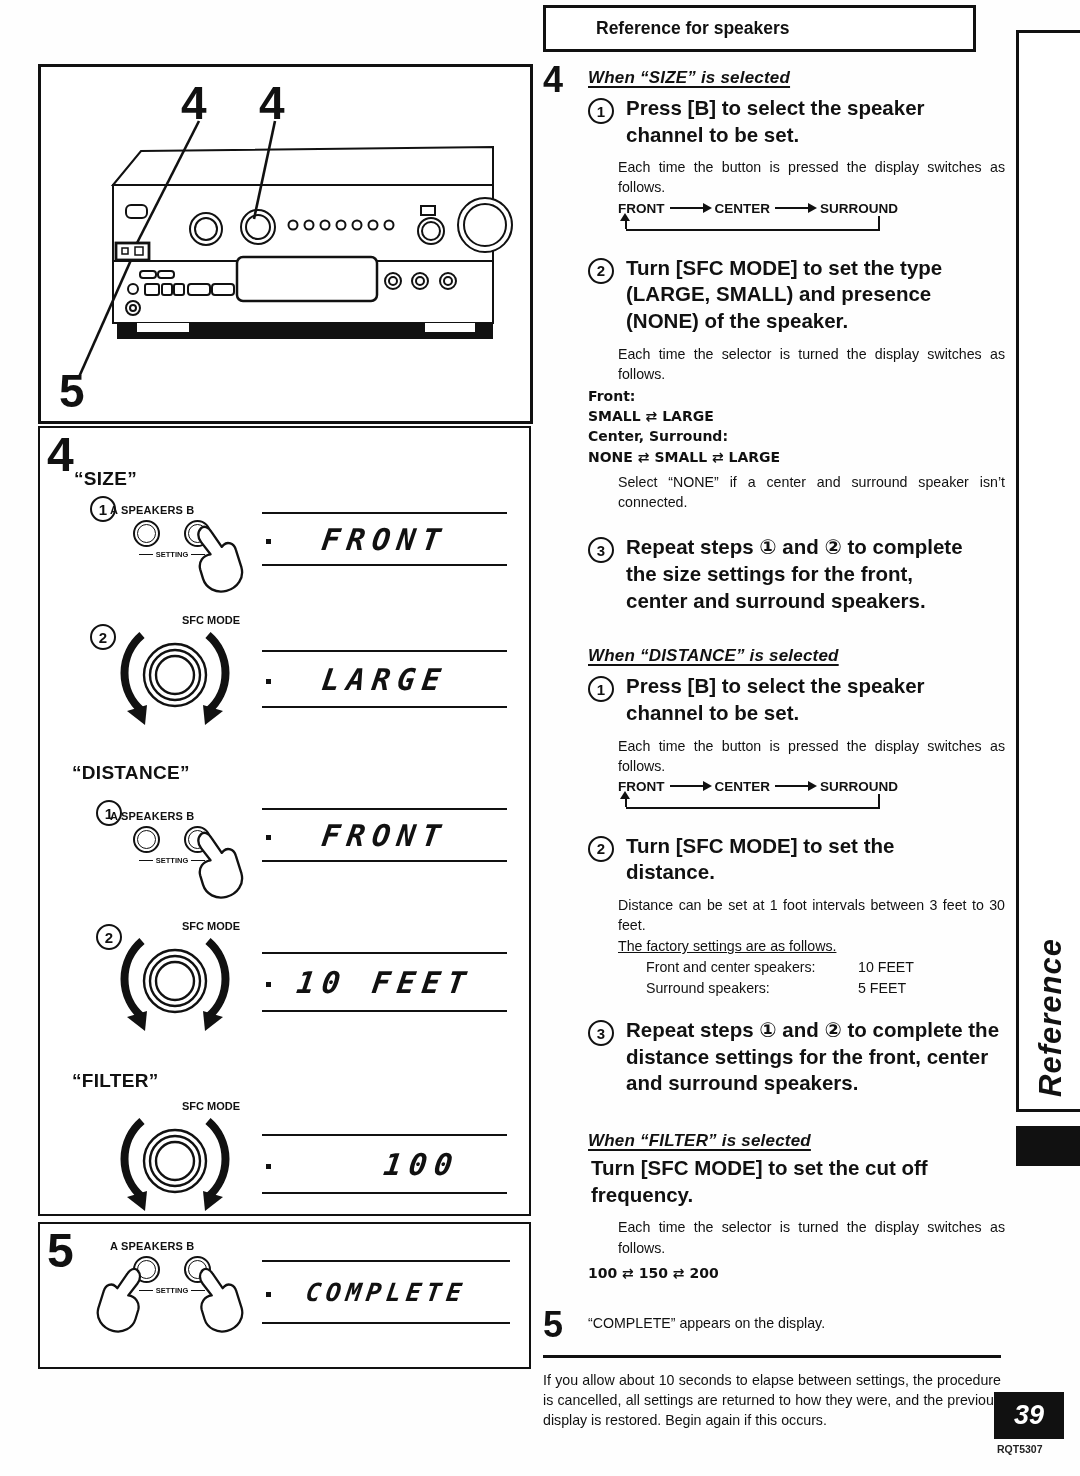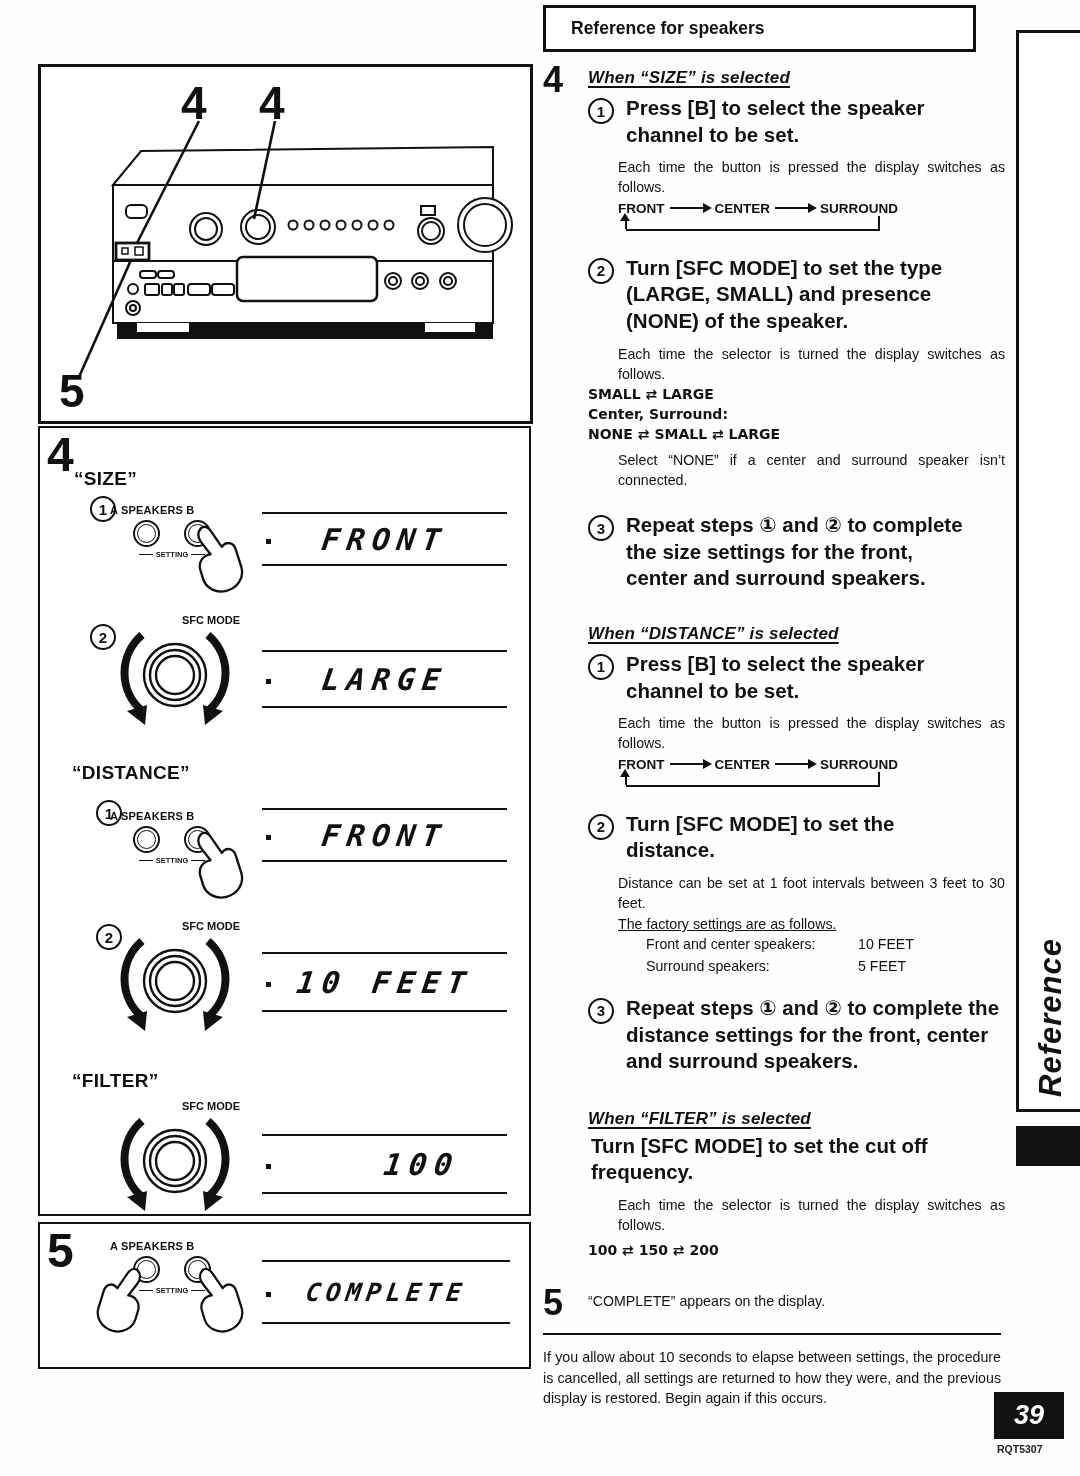--- a/index.html
+++ b/index.html
@@ -33,21 +33,21 @@
            align-items:center;justify-content:center;background:#fff;}
   .display::before{content:"";position:absolute;left:4px;top:50%;width:5px;height:5px;background:#111;}
   .seg{font-family:"DejaVu Sans Mono",monospace;font-style:italic;font-weight:bold;font-size:30px;
        letter-spacing:7px;transform:skewX(-8deg);white-space:nowrap;}
   .seg.small{font-size:25px;letter-spacing:5px;}
   .hand{position:absolute;}
   .hand svg{display:block;}
   .hand.flip svg{transform:scaleX(-1);}
   
   #hdr-box{position:absolute;left:543px;top:5px;width:433px;height:47px;border:3px solid #111;
-           display:flex;align-items:center;padding-left:25px;box-sizing:border-box;font-size:17.5px;font-weight:bold;background:#fff;}
+           display:flex;align-items:center;padding-left:50px;box-sizing:border-box;font-size:17.5px;font-weight:bold;background:#fff;}
   #rc{position:absolute;left:543px;top:58px;width:462px;}
   .rc-stepnum{position:absolute;left:0;font-weight:bold;font-size:36px;line-height:1;}
   #rc-body{margin-left:45px;}
   .when{font-size:17px;font-weight:bold;font-style:italic;text-decoration:underline;text-underline-offset:3px;
         text-decoration-thickness:2px;letter-spacing:.2px;}
   .numstep{display:flex;gap:12px;align-items:flex-start;}
   .numstep .circ{margin-top:3px;flex:0 0 auto;}
   .numstep h3{margin:0;font-size:20.5px;font-weight:bold;line-height:1.3;max-width:362px;}
   .numstep h3.wide{max-width:410px;}
   h3.plain{margin:3px;font-size:20.5px;font-weight:bold;line-height:1.3;max-width:372px;}
@@ -298,20 +298,21 @@
           <span>SURROUND</span>
         </div>
         <div class="loop"></div>
       </div>
 
       <div class="numstep" style="margin-top:24px;">
         <span class="circ">2</span>
         <h3>Turn [SFC MODE] to set the type (LARGE, SMALL) and presence (NONE) of the speaker.</h3>
       </div>
       <p class="body ind" style="margin-top:9px;">Each time the selector is turned the display switches as follows.</p>
+      <p class="boldline ind" style="margin-top:2px;">Front:</p>
       <p class="boldline ind">SMALL ⇄ LARGE</p>
       <p class="boldline ind">Center, Surround:</p>
       <p class="boldline ind">NONE ⇄ SMALL ⇄ LARGE</p>
       <p class="body ind" style="margin-top:5px;">Select “NONE” if a center and surround speaker isn’t connected.</p>
 
       <div class="numstep" style="margin-top:22px;">
         <span class="circ">3</span>
         <h3 style="max-width:352px;">Repeat steps ① and ② to complete the size settings for the front, center and surround speakers.</h3>
       </div>
 

